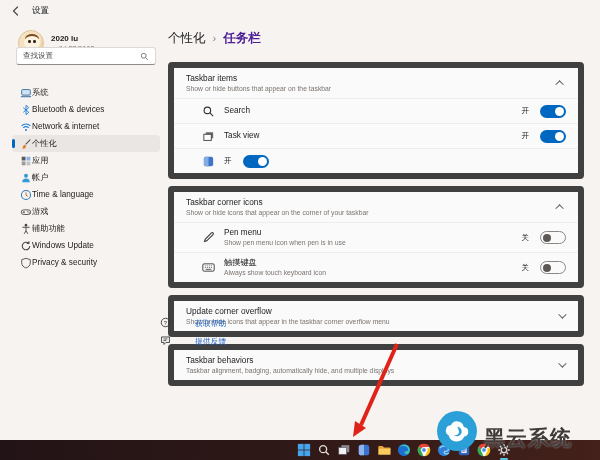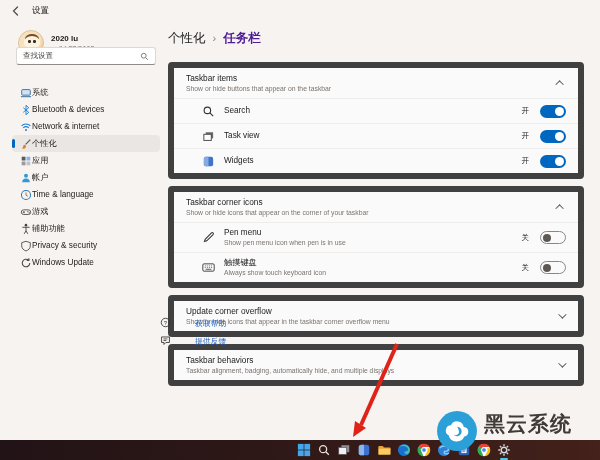--- a/index.html
+++ b/index.html
@@ -74,21 +74,21 @@
   .flink span { font-size:7.8px; }
 
   
   .desktop-strip { position:absolute; left:0; top:440px; width:600px; height:20px; background:linear-gradient(90deg,#221316 0%,#2e1817 45%,#44211a 100%); }
   .tb-icons { position:absolute; left:296px; top:442px; display:flex; gap:4px; }
   .tb-ic { width:16px; height:16px; position:relative; display:flex; align-items:center; justify-content:center; }
   .tb-ic svg { width:14px; height:14px; }
   .tb-ind { position:absolute; left:4px; bottom:-2px; width:8px; height:2px; border-radius:1px; background:#55c6e8; }
 
   
-  .watermark { position:absolute; left:436px; top:410px; display:flex; align-items:flex-start; gap:6px; z-index:5; }
+  .watermark { position:absolute; left:436px; top:410px; display:flex; align-items:flex-end; gap:6px; z-index:5; }
   .wm-logo { width:42px; height:42px; }
   .wm-text { font-size:21px; font-weight:900; color:#403a38; letter-spacing:1px; white-space:nowrap; text-shadow:0 0 2px rgba(255,255,255,.55); }
 
   
   .arrow-overlay { position:absolute; inset:0; pointer-events:none; z-index:6; }
 </style>
 </head>
 <body>
 
 <div class="stage">
@@ -200,32 +200,32 @@
               <svg viewBox="0 0 14 14">
                 <circle cx="7" cy="2.5" r="1.5" fill="#444"></circle>
                 <path d="M2.8 5h8.4M7 5v4.2L4.9 12.6M7 9.2l2.1 3.4" fill="none" stroke="#444" stroke-width="1.1"></path>
               </svg>
             </span>
             <span class="nav-label">辅助功能</span>
           </div>
           <div class="nav-item">
             <span class="nav-ic">
               <svg viewBox="0 0 14 14">
+                <path d="M11.4 7a4.4 4.4 0 1 1-1.3-3.1M10.4 1.6v2.5H7.9" fill="none" stroke="#444" stroke-width="1.2"></path>
+              </svg>
+            </span>
+            <span class="nav-label">Windows Update</span>
+          </div>
+          <div class="nav-item">
+            <span class="nav-ic">
+              <svg viewBox="0 0 14 14">
                 <path d="M7 1.5 12 3.1v3.8c0 3-2.2 4.9-5 5.9-2.8-1-5-2.9-5-5.9V3.1z" fill="none" stroke="#555" stroke-width="1.1"></path>
               </svg>
             </span>
             <span class="nav-label">Privacy &amp; security</span>
-          </div>
-          <div class="nav-item">
-            <span class="nav-ic">
-              <svg viewBox="0 0 14 14">
-                <path d="M11.4 7a4.4 4.4 0 1 1-1.3-3.1M10.4 1.6v2.5H7.9" fill="none" stroke="#444" stroke-width="1.2"></path>
-              </svg>
-            </span>
-            <span class="nav-label">Windows Update</span>
           </div>
         </div>
     </div>
 
     <div class="main">
       <div class="breadcrumb">
         <span class="bc-parent">个性化</span>
         <span class="bc-sep">›</span>
         <span class="bc-current">任务栏</span>
       </div>
@@ -268,23 +268,20 @@
                 <div class="knob"></div>
               </div>
             </div>
             <div class="row h1">
               <span class="ric">
                 <svg viewBox="0 0 14 14">
                   <rect x="2" y="2" width="10" height="10" rx="2" fill="#3f74c9"></rect>
                   <path d="M4 2h3v10H4a2 2 0 0 1-2-2V4a2 2 0 0 1 2-2z" fill="#85abe2"></path>
                 </svg>
               </span>
-              <div class="rtxt">
-                <div class="r-title">Widgets</div>
-              </div>
               <span class="state">开</span>
               <div class="toggle on">
                 <div class="knob"></div>
               </div>
             </div>
           </div>
           <div class="card">
             <div class="card-head">
               <div class="card-head-txt">
                 <div class="c-title">Taskbar corner icons</div>

